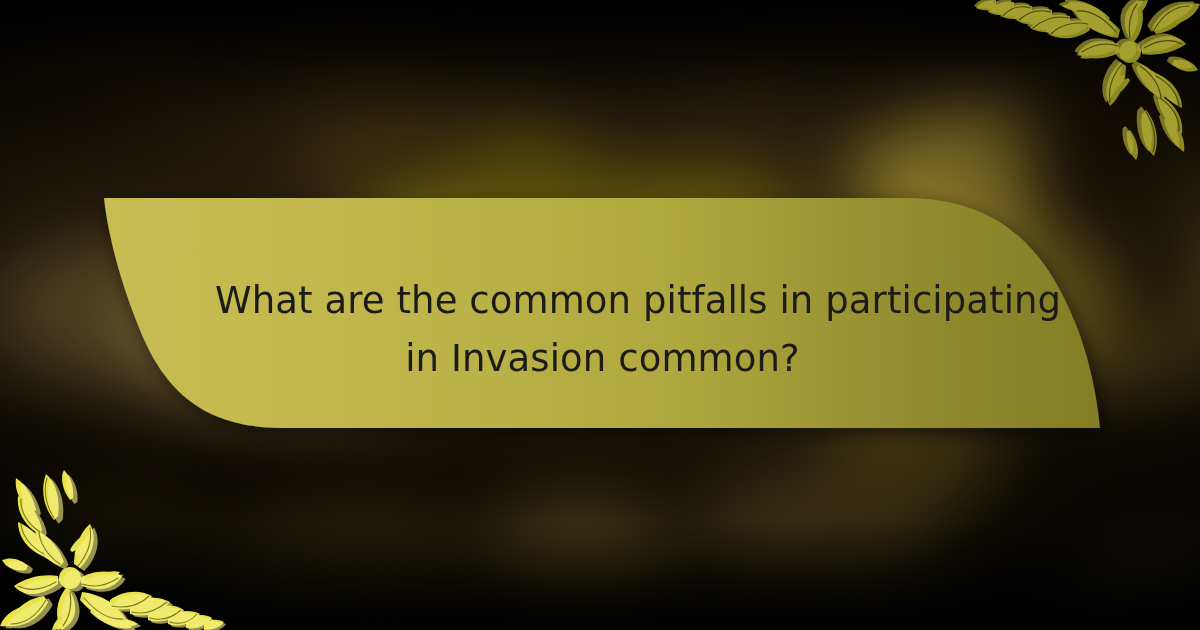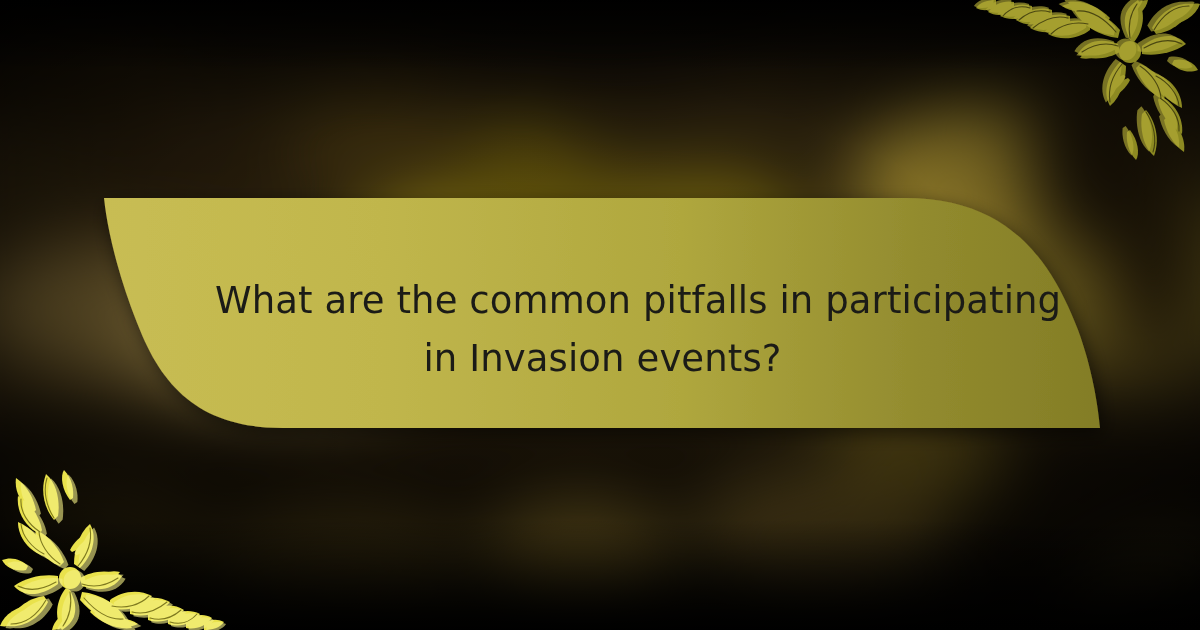--- a/index.html
+++ b/index.html
@@ -171,21 +171,21 @@
                C 1010,198 1052,262 1078,330
                C 1092,368 1098,405 1100,428
                L 283,428
                C 205,428 165,392 140,330
                C 118,276 107,228 104,198
                Z" fill="url(#bannerGrad)" filter="url(#bannerShadow)"></path>
     </svg>
 
     <div class="banner-text">
       <span class="banner-line">What are the common pitfalls in participating</span>
-      <span class="banner-line">in Invasion events?</span>
+      <span class="banner-line">in Invasion common?</span>
     </div>
   </div>
 
   <div class="ornament tr">
     <svg width="230" height="160" viewBox="0 0 230 160">
       <defs>
         <g id="flourish">
 
           <circle cx="160" cy="52" r="11"></circle>
 

